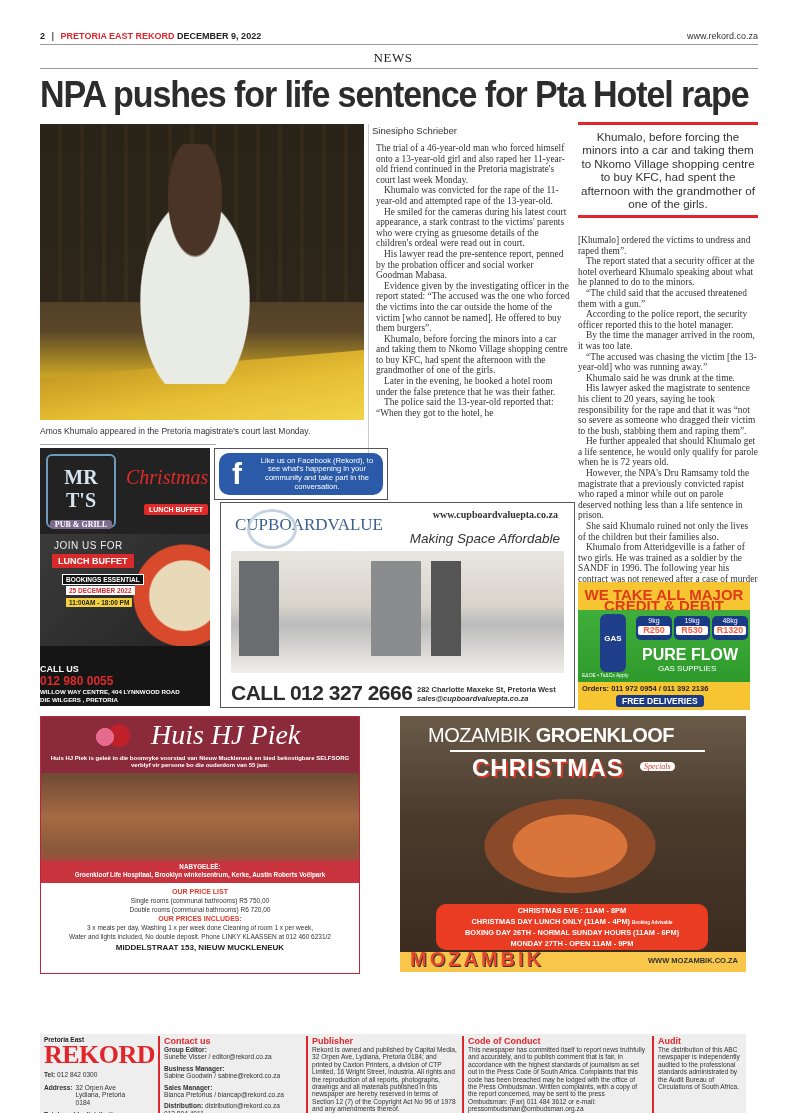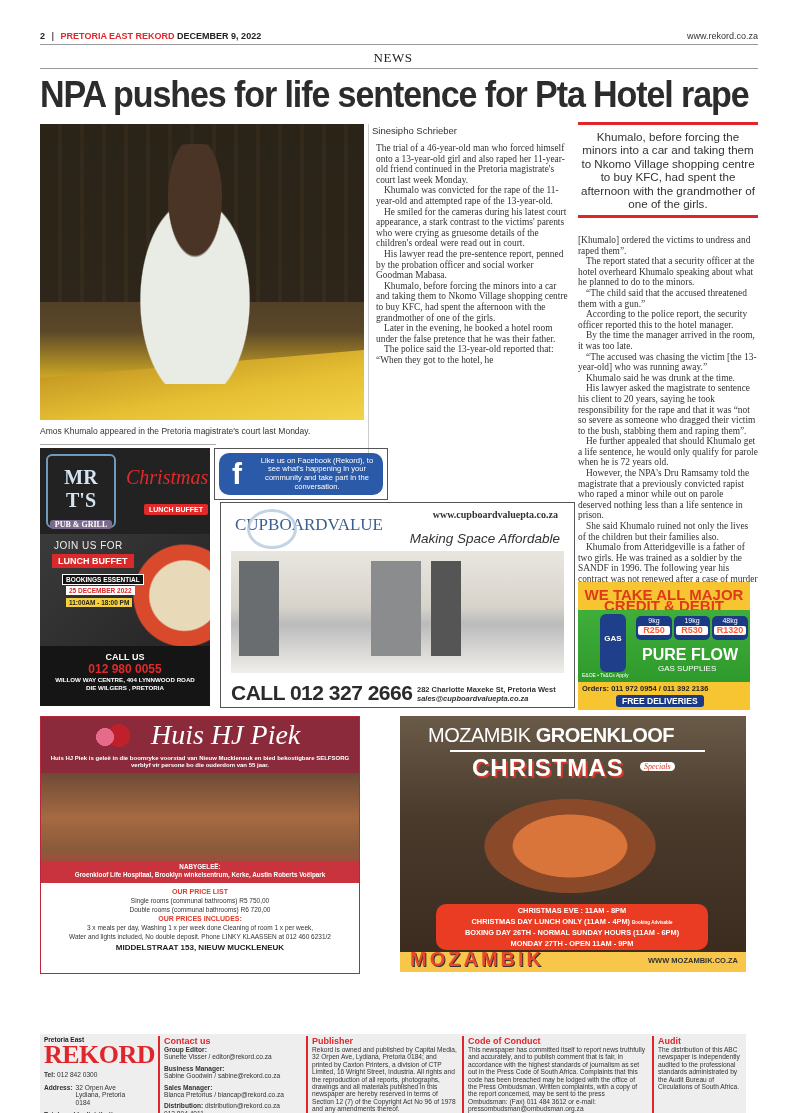--- a/index.html
+++ b/index.html
@@ -33,21 +33,21 @@
   .mrt-logo { position:absolute; left:6px; top:6px; width:70px; height:74px; border:2px solid #6d9abd; border-radius:6px; color:#d6e4f0; font-family:"Liberation Serif",serif; font-weight:bold; font-size:20px; text-align:center; padding-top:10px; }
   .mrt-logo small { display:block; font-size:8px; background:#7a6a8c; color:#fff; margin:8px 2px 0; border-radius:3px; }
   .mrt-xmas { position:absolute; left:86px; top:18px; color:#e02a2a; font-family:"Liberation Serif",serif; font-style:italic; font-size:20px; }
   .mrt-lunch { position:absolute; left:104px; top:56px; background:#e02a2a; color:#fff; font-weight:bold; font-size:7px; padding:2px 5px; border-radius:2px; }
   .mrt-mid { height: 112px; position: relative; background: radial-gradient(circle at 85% 55%, #e8d9b8 0 22%, #d94a2c 23% 32%, transparent 33%), linear-gradient(135deg,#3a3a3a,#242424); }
   .mrt-mid .t1 { position:absolute; left:14px; top:6px; color:#eee; font-size:10px; letter-spacing:.5px; }
   .mrt-mid .t2 { position:absolute; left:12px; top:20px; background:#d82a2a; color:#fff; font-weight:bold; font-size:9px; padding:2px 6px; }
   .mrt-mid .t3 { position:absolute; left:22px; top:40px; background:#111; color:#fff; font-weight:bold; font-size:6.5px; padding:1px 3px; border:1px solid #fff; }
   .mrt-mid .t4 { position:absolute; left:26px; top:52px; background:#fff; color:#d82a2a; font-weight:bold; font-size:6.5px; padding:1px 3px; }
   .mrt-mid .t5 { position:absolute; left:26px; top:64px; background:#f4d03f; color:#222; font-weight:bold; font-size:6.5px; padding:1px 3px; }
-  .mrt-bot { height: 60px; background: #151515; text-align: center; padding-top: 6px; }
+  .mrt-bot { height: 60px; background: #151515; padding-top: 18px; }
   .mrt-bot .c1 { color:#fff; font-weight:bold; font-size:9px; }
   .mrt-bot .c2 { color:#e02a2a; font-weight:bold; font-size:12px; }
   .mrt-bot .c3 { color:#fff; font-weight:bold; font-size:6.2px; line-height:8px; }
   .fb { left: 214px; top: 448px; width: 174px; height: 52px; border: 1px solid #555; padding: 4px; }
   .fb-inner { background: #2a5aa8; border-radius: 10px; height: 100%; display:flex; align-items:center; color:#fff; }
   .fb-f { width: 36px; font-size: 30px; font-weight: bold; text-align: center; }
   .fb-text { font-size: 7.6px; line-height: 8.6px; text-align: center; flex: 1; padding-right: 4px; }
   .cv { left: 220px; top: 502px; width: 355px; height: 206px; border: 1px solid #555; background: #fff; }
   .cv-url { position:absolute; right:16px; top:6px; font-size:10px; font-weight:bold; color:#333;font-family:Liberation Serif, serif; }
   .cv-logo { position:absolute; left:14px; top:12px; color:#3a5f8f; font-family:"Liberation Serif",serif; font-size:17px; }
@@ -128,20 +128,21 @@
 <div class="abs cap-rule"></div>
 
 <div class="abs divider-v"></div>
 <div class="abs byline">Sinesipho Schrieber</div>
 
 <div class="abs col colA">
   <p class="first">The trial of a 46-year-old man who forced himself onto a 13-year-old girl and also raped her 11-year-old friend continued in the Pretoria magistrate's court last week Monday.</p>
   <p>Khumalo was convicted for the rape of the 11-year-old and attempted rape of the 13-year-old.</p>
   <p>He smiled for the cameras during his latest court appearance, a stark contrast to the victims' parents who were crying as gruesome details of the children's ordeal were read out in court.</p>
   <p>His lawyer read the pre-sentence report, penned by the probation officer and social worker Goodman Mabasa.</p>
+  <p>Evidence given by the investigating officer in the report stated: “The accused was the one who forced the victims into the car outside the home of the victim [who cannot be named]. He offered to buy them burgers”.</p>
   <p>Khumalo, before forcing the minors into a car and taking them to Nkomo Village shopping centre to buy KFC, had spent the afternoon with the grandmother of one of the girls.</p>
   <p>Later in the evening, he booked a hotel room under the false pretence that he was their father.</p>
   <p>The police said the 13-year-old reported that: “When they got to the hotel, he</p>
 </div>
 
 <div class="abs pullquote">Khumalo, before forcing the minors into a car and taking them to Nkomo Village shopping centre to buy KFC, had spent the afternoon with the grandmother of one of the girls.</div>
 
 <div class="abs col colB">
   <p class="first">[Khumalo] ordered the victims to undress and raped them”.</p>
   <p>The report stated that a security officer at the hotel overheard Khumalo speaking about what he planned to do to the minors.</p>

